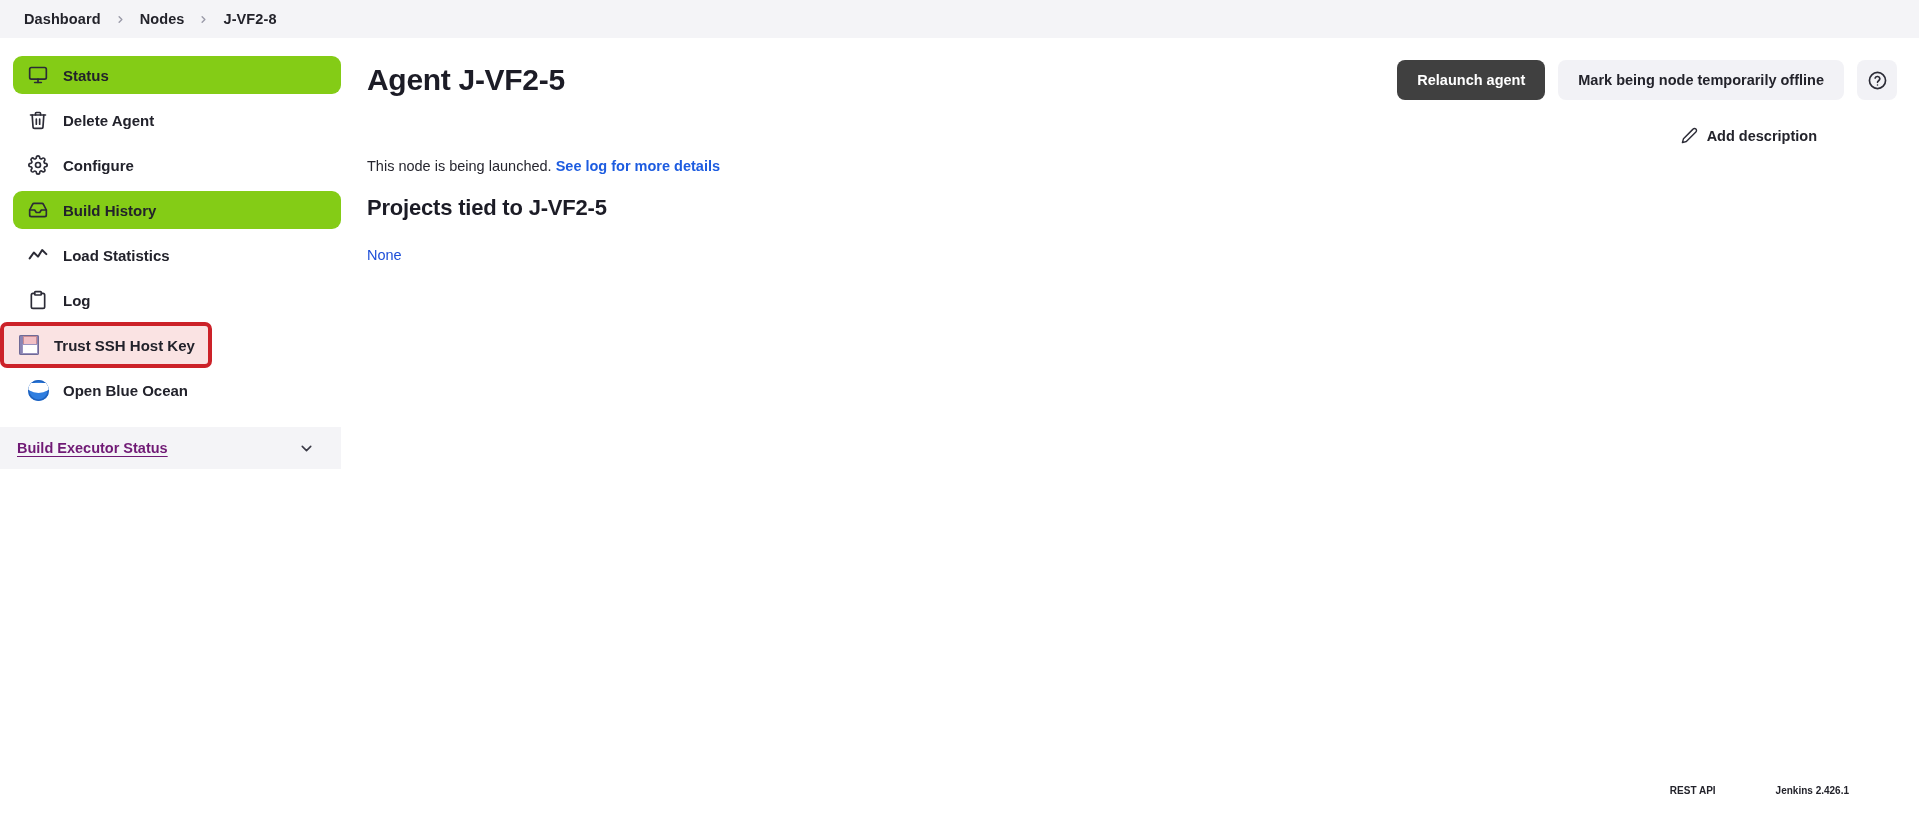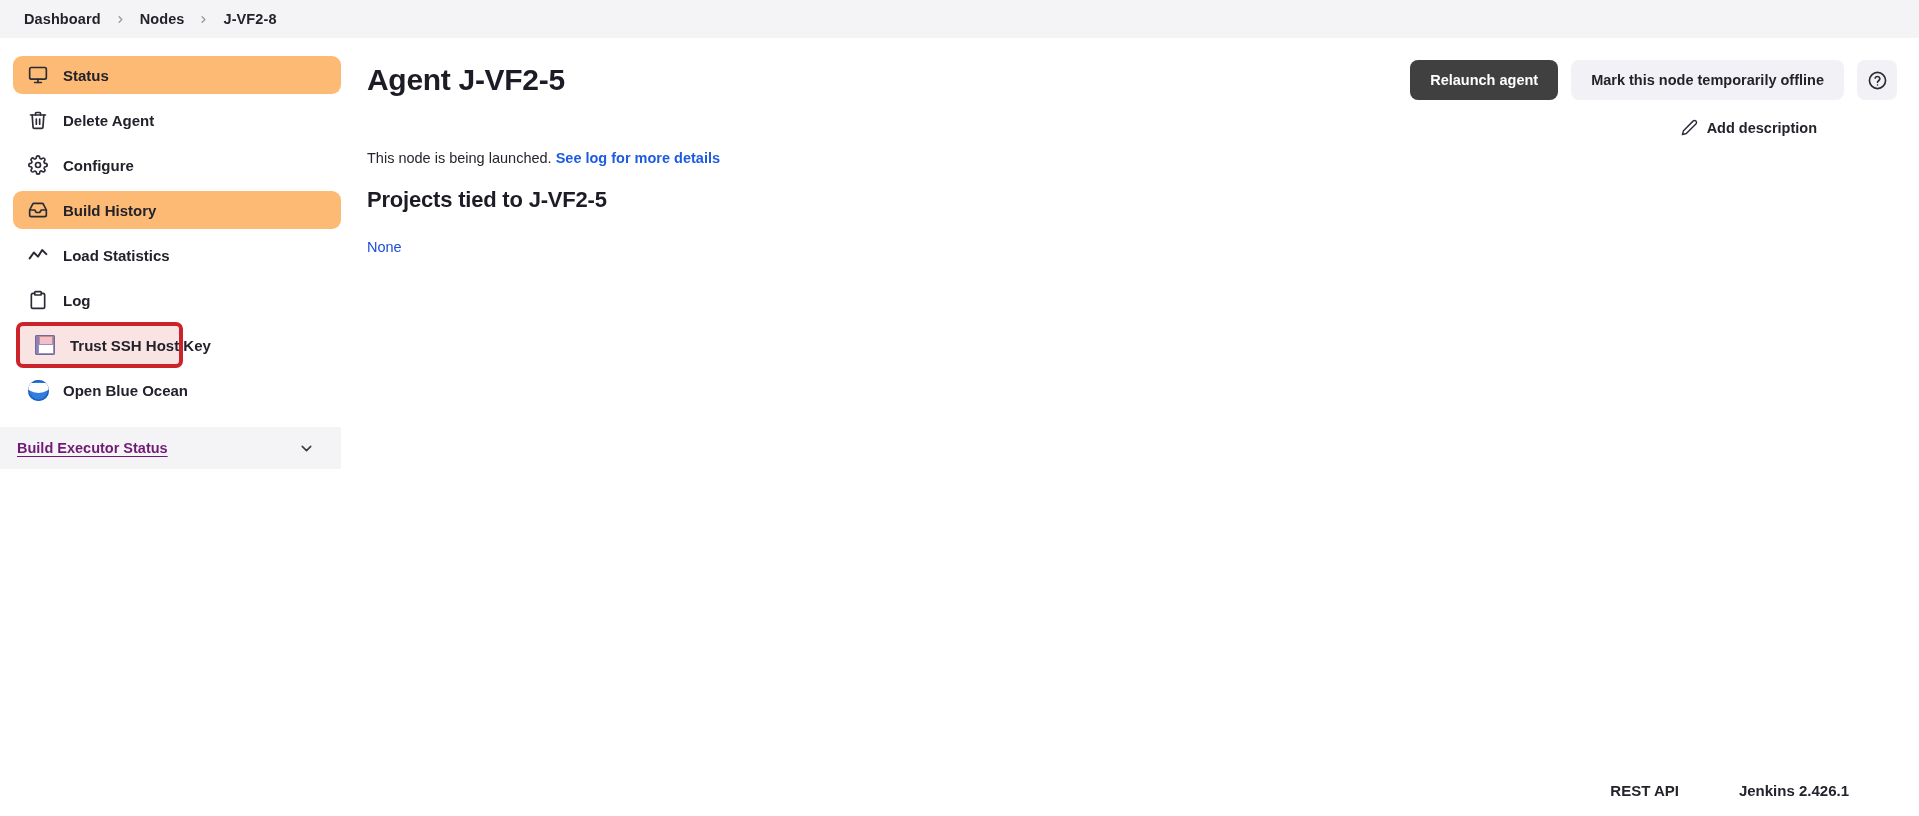--- a/index.html
+++ b/index.html
@@ -60,38 +60,38 @@
     height: 38px;
     margin: 0 0 7px 13px;
     padding: 0 14px;
     border-radius: 9px;
     font-size: 15px;
     font-weight: 700;
     color: #22222b;
     cursor: pointer;
     position: relative;
   }
-  .side-item.shaded { background: #fdba74; }
+  .side-item.shaded { background: #84cc16; }
   .side-item .ico {
     width: 22px; height: 22px;
     flex: 0 0 22px;
     display: flex; align-items: center; justify-content: center;
     color: #2b2b36;
   }
   .side-item .ico svg { display: block; }
   .side-item .lbl { white-space: nowrap; }
 
   
   .side-item.flagged {
     background: #fae3e3;
     outline: 4px solid #cc2229;
     outline-offset: 0px;
     border-radius: 3px;
-    margin-left: 20px;
-    width: 159px;
+    margin-left: 4px;
+    width: 204px;
   }
 
   
   .floppy {
     width: 20px; height: 20px;
     background: #8a84b4;
     border-radius: 2px;
     position: relative;
     box-shadow: inset 0 0 0 1px #6f6a96;
   }
@@ -195,21 +195,21 @@
     padding: 0;
     background: #f2f2f6;
     display: flex; align-items: center; justify-content: center;
     color: #2b2b36;
   }
   .btn-icon svg { display: block; }
 
   .add-desc-row {
     display: flex;
     justify-content: flex-end;
-    margin-top: 19px;
+    margin-top: 27px;
     padding-right: 80px;
   }
   .add-desc {
     display: flex;
     align-items: center;
     gap: 9px;
     font-size: 14.5px;
     font-weight: 700;
     color: #23232b;
     cursor: pointer;
@@ -244,21 +244,21 @@
   .footer {
     position: absolute;
     right: 0;
     bottom: 0;
     height: 52px;
     display: flex;
     align-items: center;
     justify-content: flex-end;
     gap: 60px;
     padding-right: 70px;
-    font-size: 15px;
+    font-size: 10px;
     font-weight: 700;
     color: #23232b;
   }
   .footer a { color: inherit; text-decoration: none; cursor: pointer; }
 </style>
 </head>
 <body>
 
 <div class="breadcrumb-bar">
   <span class="crumb">Dashboard</span>
@@ -366,21 +366,21 @@
     </div>
   </nav>
 
   <main class="main">
 
     <div class="main-head">
       <h1 class="page-title">Agent J-VF2-5</h1>
 
       <div class="actions">
         <button class="btn btn-primary">Relaunch agent</button>
-        <button class="btn btn-secondary">Mark this node temporarily offline</button>
+        <button class="btn btn-secondary">Mark being node temporarily offline</button>
         <button class="btn btn-icon">
           <span>
             <svg width="21" height="21" viewBox="0 0 24 24" fill="none" stroke="currentColor" stroke-width="1.9" stroke-linecap="round" stroke-linejoin="round">
                 <circle cx="12" cy="12" r="9.2"></circle>
                 <path d="M9.3 9.2a2.8 2.8 0 0 1 5.4.9c0 1.9-2.7 2.4-2.7 4"></path>
                 <circle cx="12" cy="17.2" r=".9" fill="currentColor" stroke="none"></circle>
               </svg>
           </span>
         </button>
       </div>

